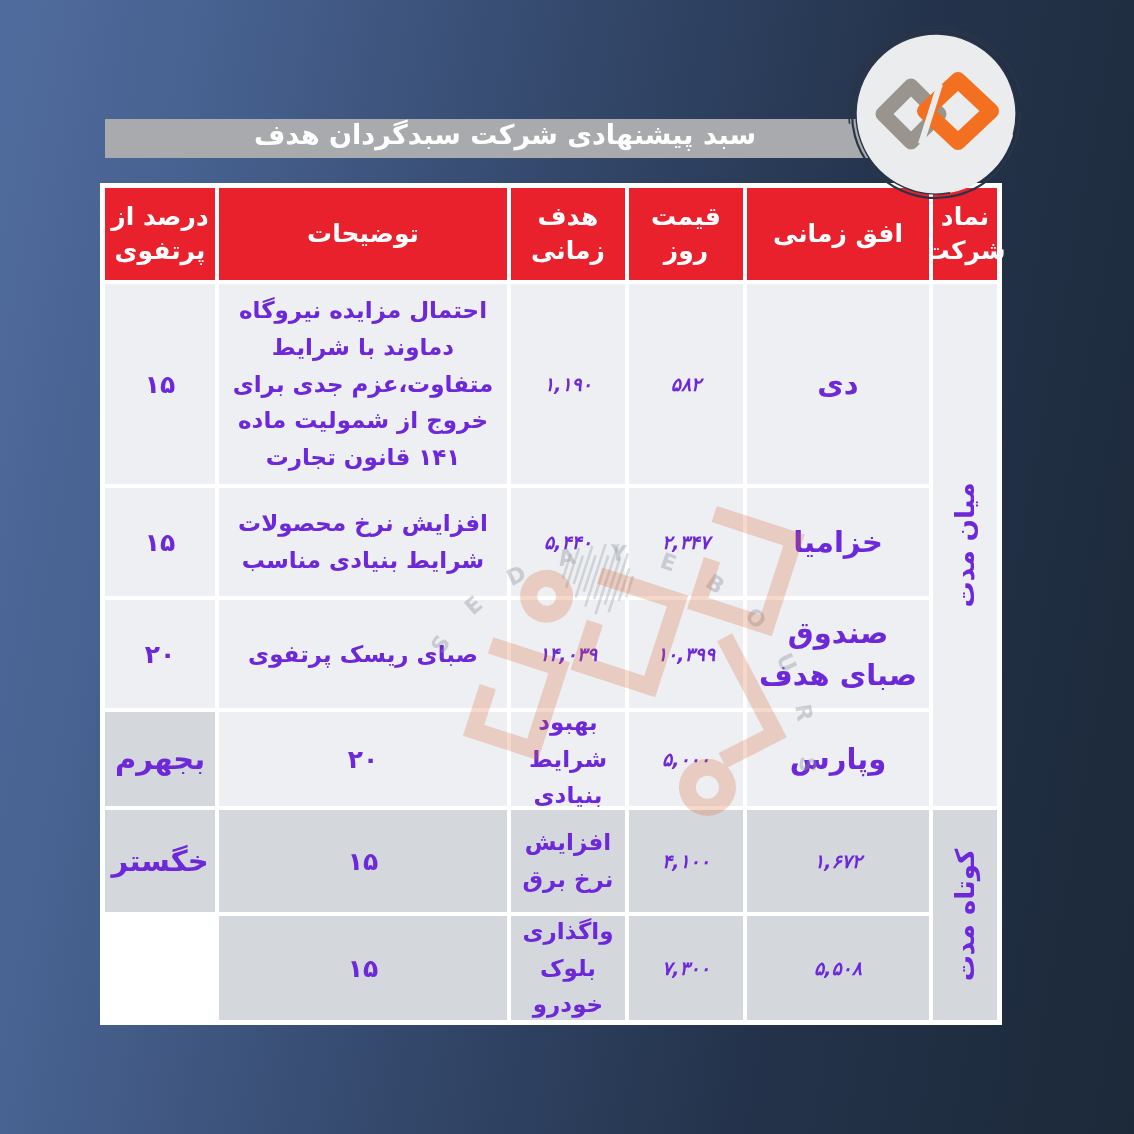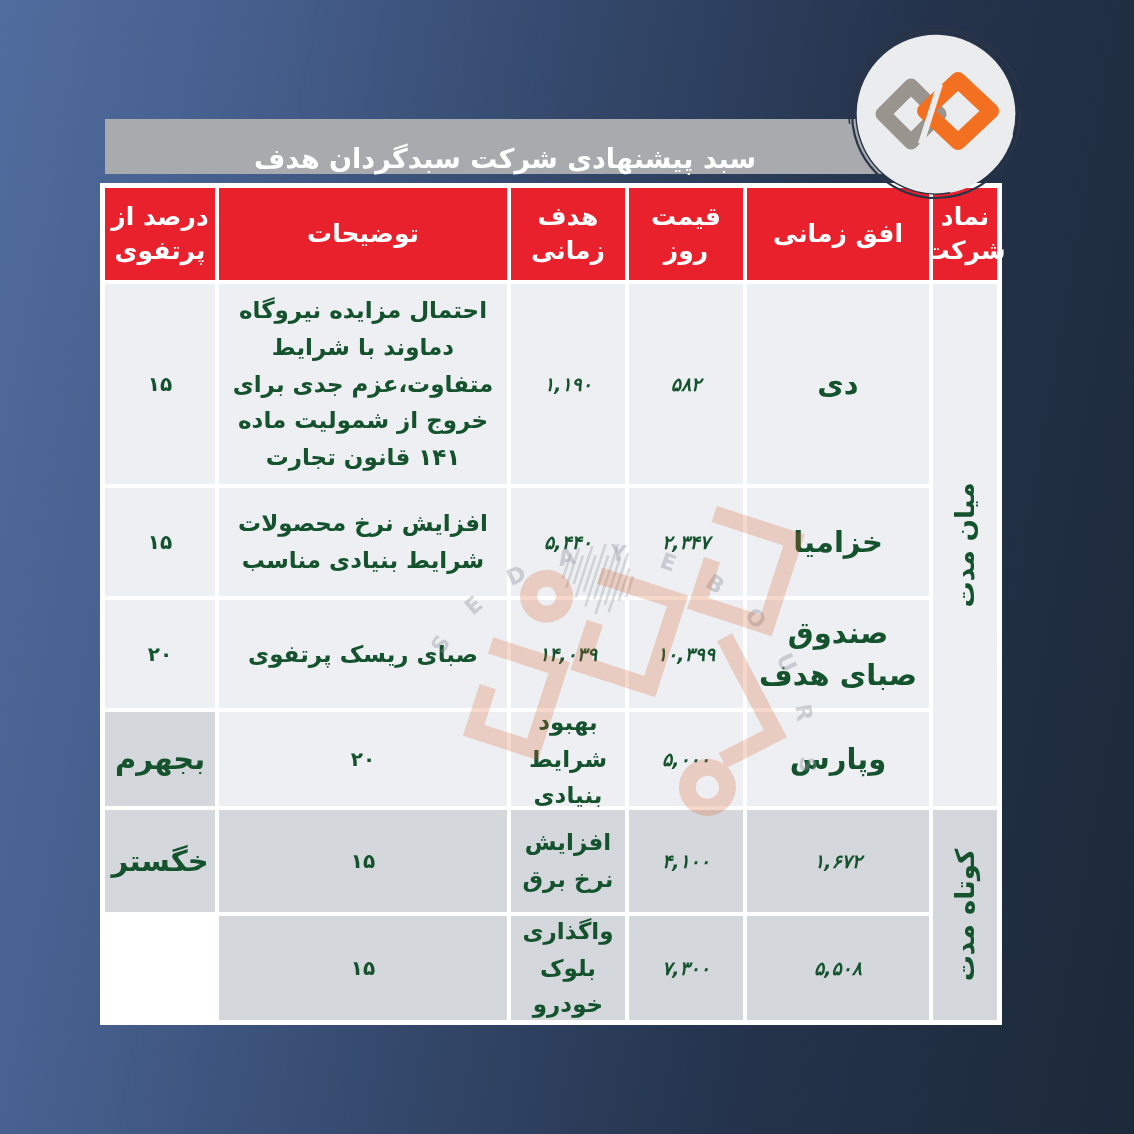--- a/index.html
+++ b/index.html
@@ -2,41 +2,41 @@
 <html lang="fa"><head>
 <meta charset="utf-8">
 <style>
   html,body{margin:0;padding:0;}
   body{
     width:1134px;height:1134px;overflow:hidden;position:relative;
     font-family:"DejaVu Sans","Liberation Sans",sans-serif;
     background:linear-gradient(100deg,#506c9e 0%,#46608e 18%,#33476a 45%,#24334b 70%,#1c2939 100%);
   }
   .title-bar{
-    position:absolute;left:105px;top:119px;width:800px;height:55px;
-    background:#a8aaad;display:flex;align-items:flex-end;justify-content:center;
+    position:absolute;left:105px;top:119px;width:800px;height:39px;
+    background:#a8aaad;display:flex;align-items:flex-start;justify-content:center;
     z-index:2;
   }
   .title-bar span{color:#ffffff;font-size:27px;font-weight:bold;direction:rtl;}
   .ptable{
     position:absolute;left:100px;top:183px;z-index:1;
     display:grid;direction:rtl;
     grid-template-columns:64px 182px 114px 114px 288px 110px;
     grid-template-rows:92px 200px 108px 108px 94px 102px 104px;
     gap:4px;background:#ffffff;padding:5px;
   }
   .cell{display:flex;align-items:center;justify-content:center;text-align:center;
-    font-weight:bold;color:#14532d;}
+    font-weight:bold;color:#6d28d9;}
   .hcell{background:#e8212d;color:#ffffff;font-size:25px;line-height:1.35;padding:0 5px;}
   .light{background:#edeff2;}
   .dark{background:#d4d7db;}
   .sym{font-size:29px;line-height:1.45;padding:0 6px;}
   .num{font-size:19px;font-style:italic;}
   .desc{font-size:23px;line-height:1.6;padding:0 10px;}
-  .pct{font-size:20px;text-align:right;}
+  .pct{font-size:25px;text-align:right;}
   .vcell .vtext{transform:rotate(-90deg);white-space:nowrap;font-size:26px;font-weight:bold;}
   .span4{grid-column:1;grid-row:2 / span 4;}
   .span2{grid-column:1;grid-row:6 / span 2;}
   .logo{position:absolute;left:845px;top:22px;width:182px;height:182px;z-index:10;}
   .watermark{position:absolute;left:415px;top:430px;width:450px;height:450px;z-index:5;pointer-events:none;}
 </style>
 </head>
 <body>
 
 <div class="title-bar">

